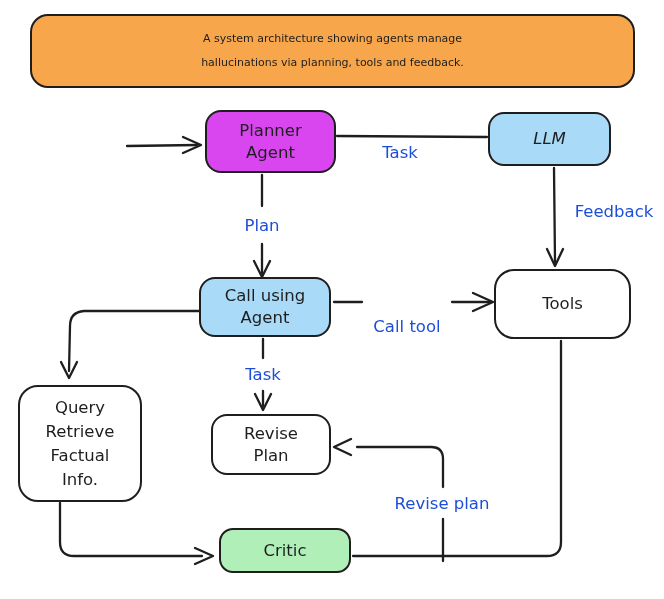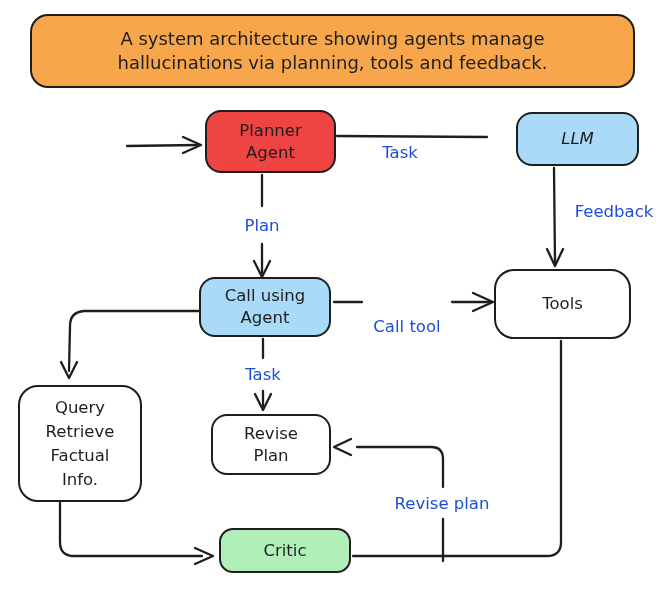--- a/index.html
+++ b/index.html
@@ -8,25 +8,25 @@
     font-family:"DejaVu Sans", sans-serif;color:#1e1e1e;
   }
   svg.wires{position:absolute;left:0;top:0;z-index:0;}
   .node{
     position:absolute;box-sizing:border-box;border:2.5px solid #1e1e1e;
     display:flex;flex-direction:column;align-items:center;justify-content:center;
     font-size:16.5px;line-height:22px;z-index:1;background:#fff;text-align:center;
   }
   .banner{
     left:30px;top:14px;width:605px;height:74px;border-radius:18px;background:#f7a64b;
-    font-size:18px;line-height:24px;
+    font-size:11px;line-height:24px;
   }
   .n-user{left:35px;top:127px;width:89px;height:40px;border-radius:12px;background:#fbe58f;}
-  .n-planner{left:205px;top:110px;width:131px;height:63px;border-radius:16px;background:#ef4444;}
-  .n-llm{left:516px;top:112px;width:123px;height:54px;border-radius:16px;background:#a9daf7;font-style:italic;}
+  .n-planner{left:205px;top:110px;width:131px;height:63px;border-radius:16px;background:#d946ef;}
+  .n-llm{left:488px;top:112px;width:123px;height:54px;border-radius:16px;background:#a9daf7;font-style:italic;}
   .n-tools{left:494px;top:269px;width:137px;height:70px;border-radius:20px;background:#ffffff;}
   .n-toolagent{left:199px;top:277px;width:132px;height:60px;border-radius:16px;background:#a9daf7;}
   .n-query{left:18px;top:385px;width:124px;height:117px;border-radius:20px;background:#ffffff;line-height:24px;}
   .n-revise{left:211px;top:414px;width:120px;height:61px;border-radius:16px;background:#ffffff;}
   .n-critic{left:219px;top:528px;width:132px;height:45px;border-radius:14px;background:#b0f0b8;}
   .edge-label{
     position:absolute;transform:translate(-50%,-50%);white-space:nowrap;
     font-size:16.5px;color:#1d4ed8;z-index:2;
   }
   .el-task-top{left:400px;top:152px;}

